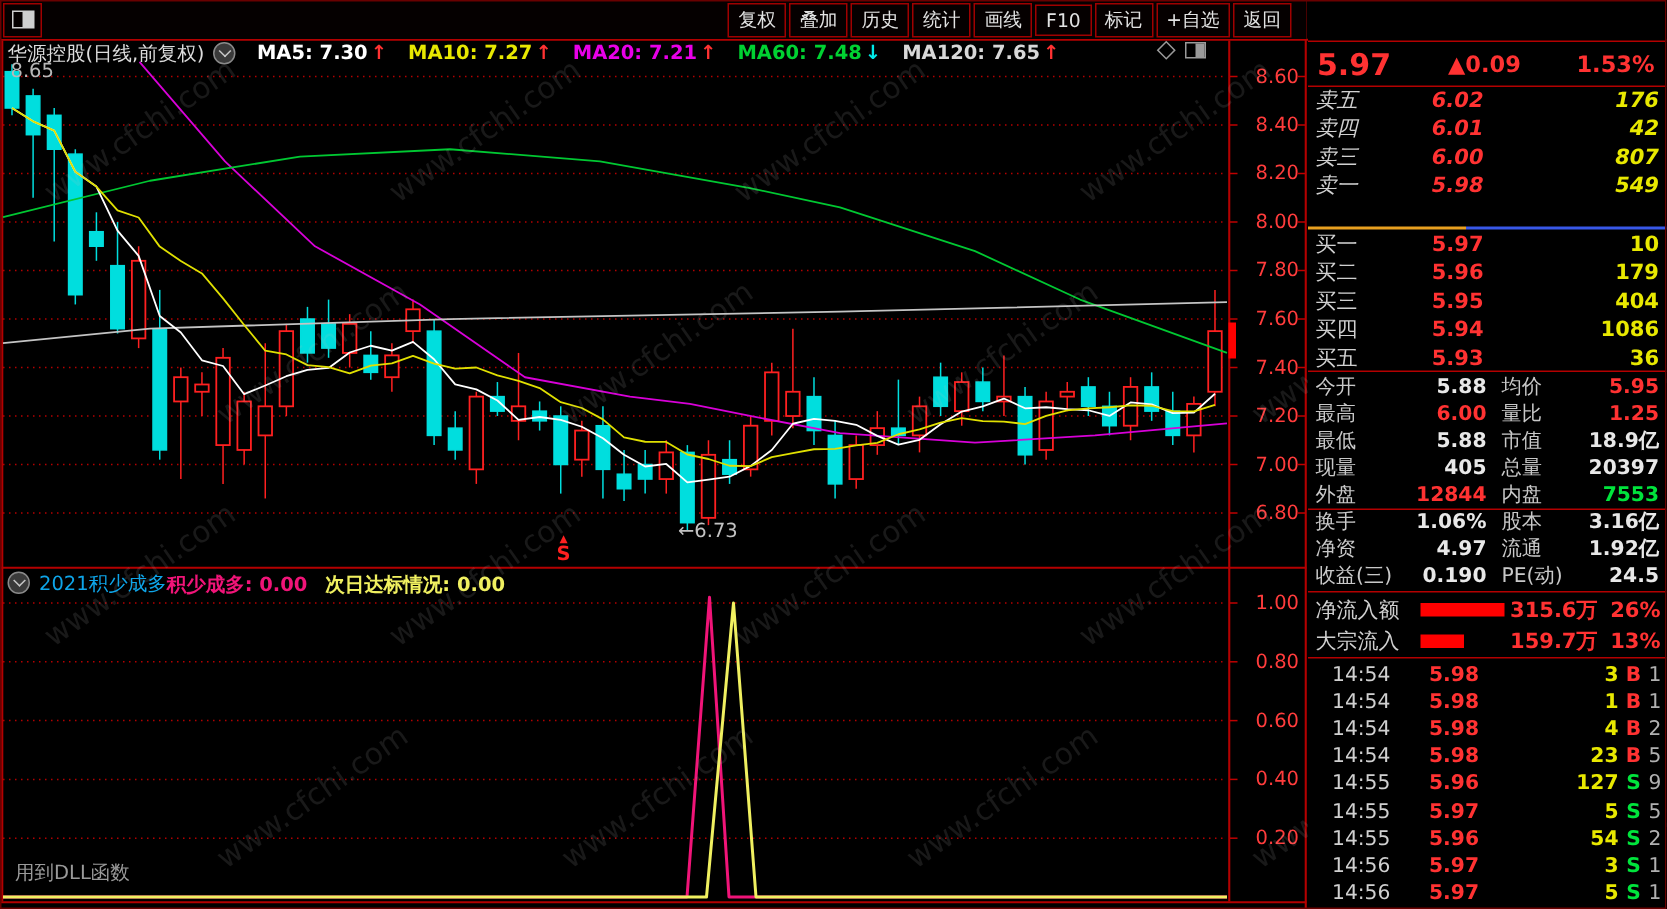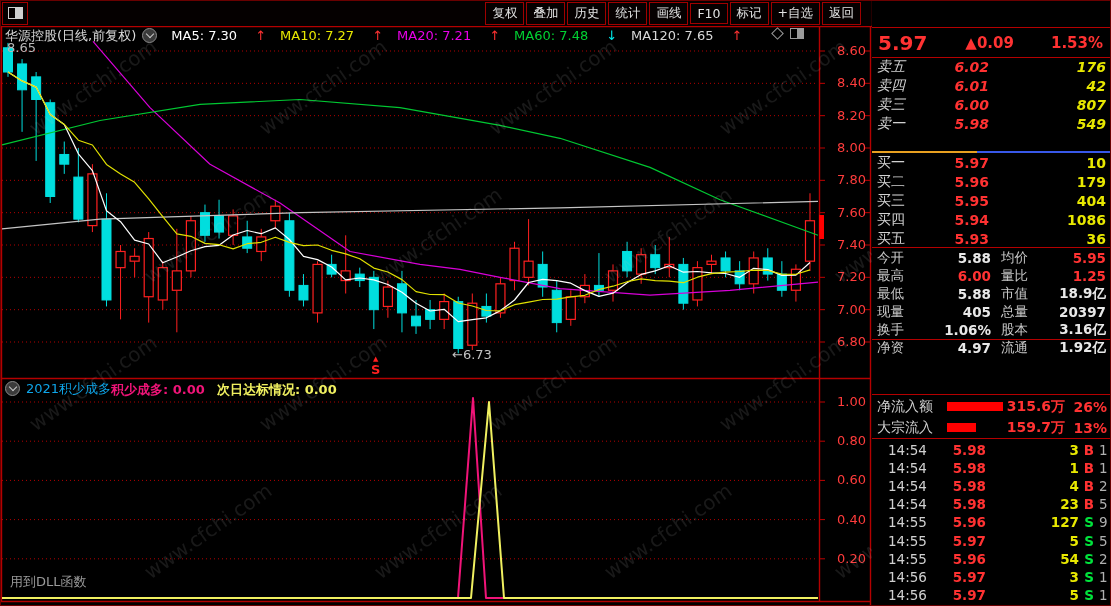--- a/index.html
+++ b/index.html
@@ -27,21 +27,21 @@
   .scode{color:#e8e8e8;font-size:13px;margin-left:6px;}
   
   .chart-title-row{position:absolute;left:5px;top:28px;height:15px;display:flex;align-items:center;
                    z-index:6;white-space:nowrap;}
   .ctitle{font-size:13px;color:#dcdcdc;}
   .circle-ic{width:13px;height:13px;border-radius:50%;background:#3a3a3a;border:1px solid #8a8a8a;
              display:inline-flex;align-items:center;justify-content:center;margin:0 6px;}
   .chev{width:5px;height:5px;border-right:1.5px solid #c8c8c8;border-bottom:1.5px solid #c8c8c8;
         transform:rotate(45deg);margin-top:-3px;}
   .ma-wrap{display:flex;gap:14px;margin-left:8px;}
-  .ma-item{font-size:13px;font-weight:normal;display:flex;gap:18px;}
+  .ma-item{font-size:13px;font-weight:bold;display:flex;gap:2px;}
   .ind-header{position:absolute;left:5px;top:381px;height:15px;display:flex;align-items:center;z-index:6;white-space:nowrap;}
   .ind-name{font-size:13px;color:#0ea5e9;}
   .ind-field{font-size:13px;font-weight:bold;margin-right:12px;}
   .footer-note{position:absolute;left:10px;top:573px;font-size:13px;color:#9a9a9a;z-index:6;}
   .anno-low{position:absolute;left:452px;top:347px;font-size:13px;color:#c2c2c2;z-index:6;}
   .anno-high{position:absolute;left:7px;top:40px;font-size:13px;color:#b8b8b8;z-index:6;}
   .signal{position:absolute;left:371px;top:356px;z-index:6;display:flex;flex-direction:column;
           align-items:center;line-height:1;}
   .signal .arr{color:#ff2020;font-size:7px;}
   .signal .s{color:#ff2020;font-size:13px;font-weight:bold;}
@@ -442,30 +442,42 @@
       <span class="il2">市值</span>
       <span class="iv2" style="color: rgb(232, 232, 232);">18.9亿</span>
     </div>
       <div class="irow">
       <span class="il">现量</span>
       <span class="iv1" style="color: rgb(232, 232, 232);">405</span>
       <span class="il2">总量</span>
       <span class="iv2" style="color: rgb(232, 232, 232);">20397</span>
     </div>
       <div class="irow">
+      <span class="il">外盘</span>
+      <span class="iv1" style="color: rgb(255, 50, 50);">12844</span>
+      <span class="il2">内盘</span>
+      <span class="iv2" style="color: rgb(0, 228, 60);">7553</span>
+    </div>
+      <div class="irow">
       <span class="il">换手</span>
       <span class="iv1" style="color: rgb(232, 232, 232);">1.06%</span>
       <span class="il2">股本</span>
       <span class="iv2" style="color: rgb(232, 232, 232);">3.16亿</span>
     </div>
       <div class="irow">
       <span class="il">净资</span>
       <span class="iv1" style="color: rgb(232, 232, 232);">4.97</span>
       <span class="il2">流通</span>
       <span class="iv2" style="color: rgb(232, 232, 232);">1.92亿</span>
+    </div>
+      <div class="irow">
+      <span class="il">收益(三)</span>
+      <span class="iv1" style="color: rgb(232, 232, 232);">0.190</span>
+      <span class="il2">PE(动)</span>
+      <span class="iv2" style="color: rgb(232, 232, 232);">24.5</span>
     </div>
     </div>
   <div class="hsep" style="top:339px"></div>
   <div class="hsep" style="top:394px"></div>
 
   <div class="flows">
 
   <div class="frow">
       <span class="fl">净流入额</span>
       <span class="fbar" style="width: 56px;"></span>

